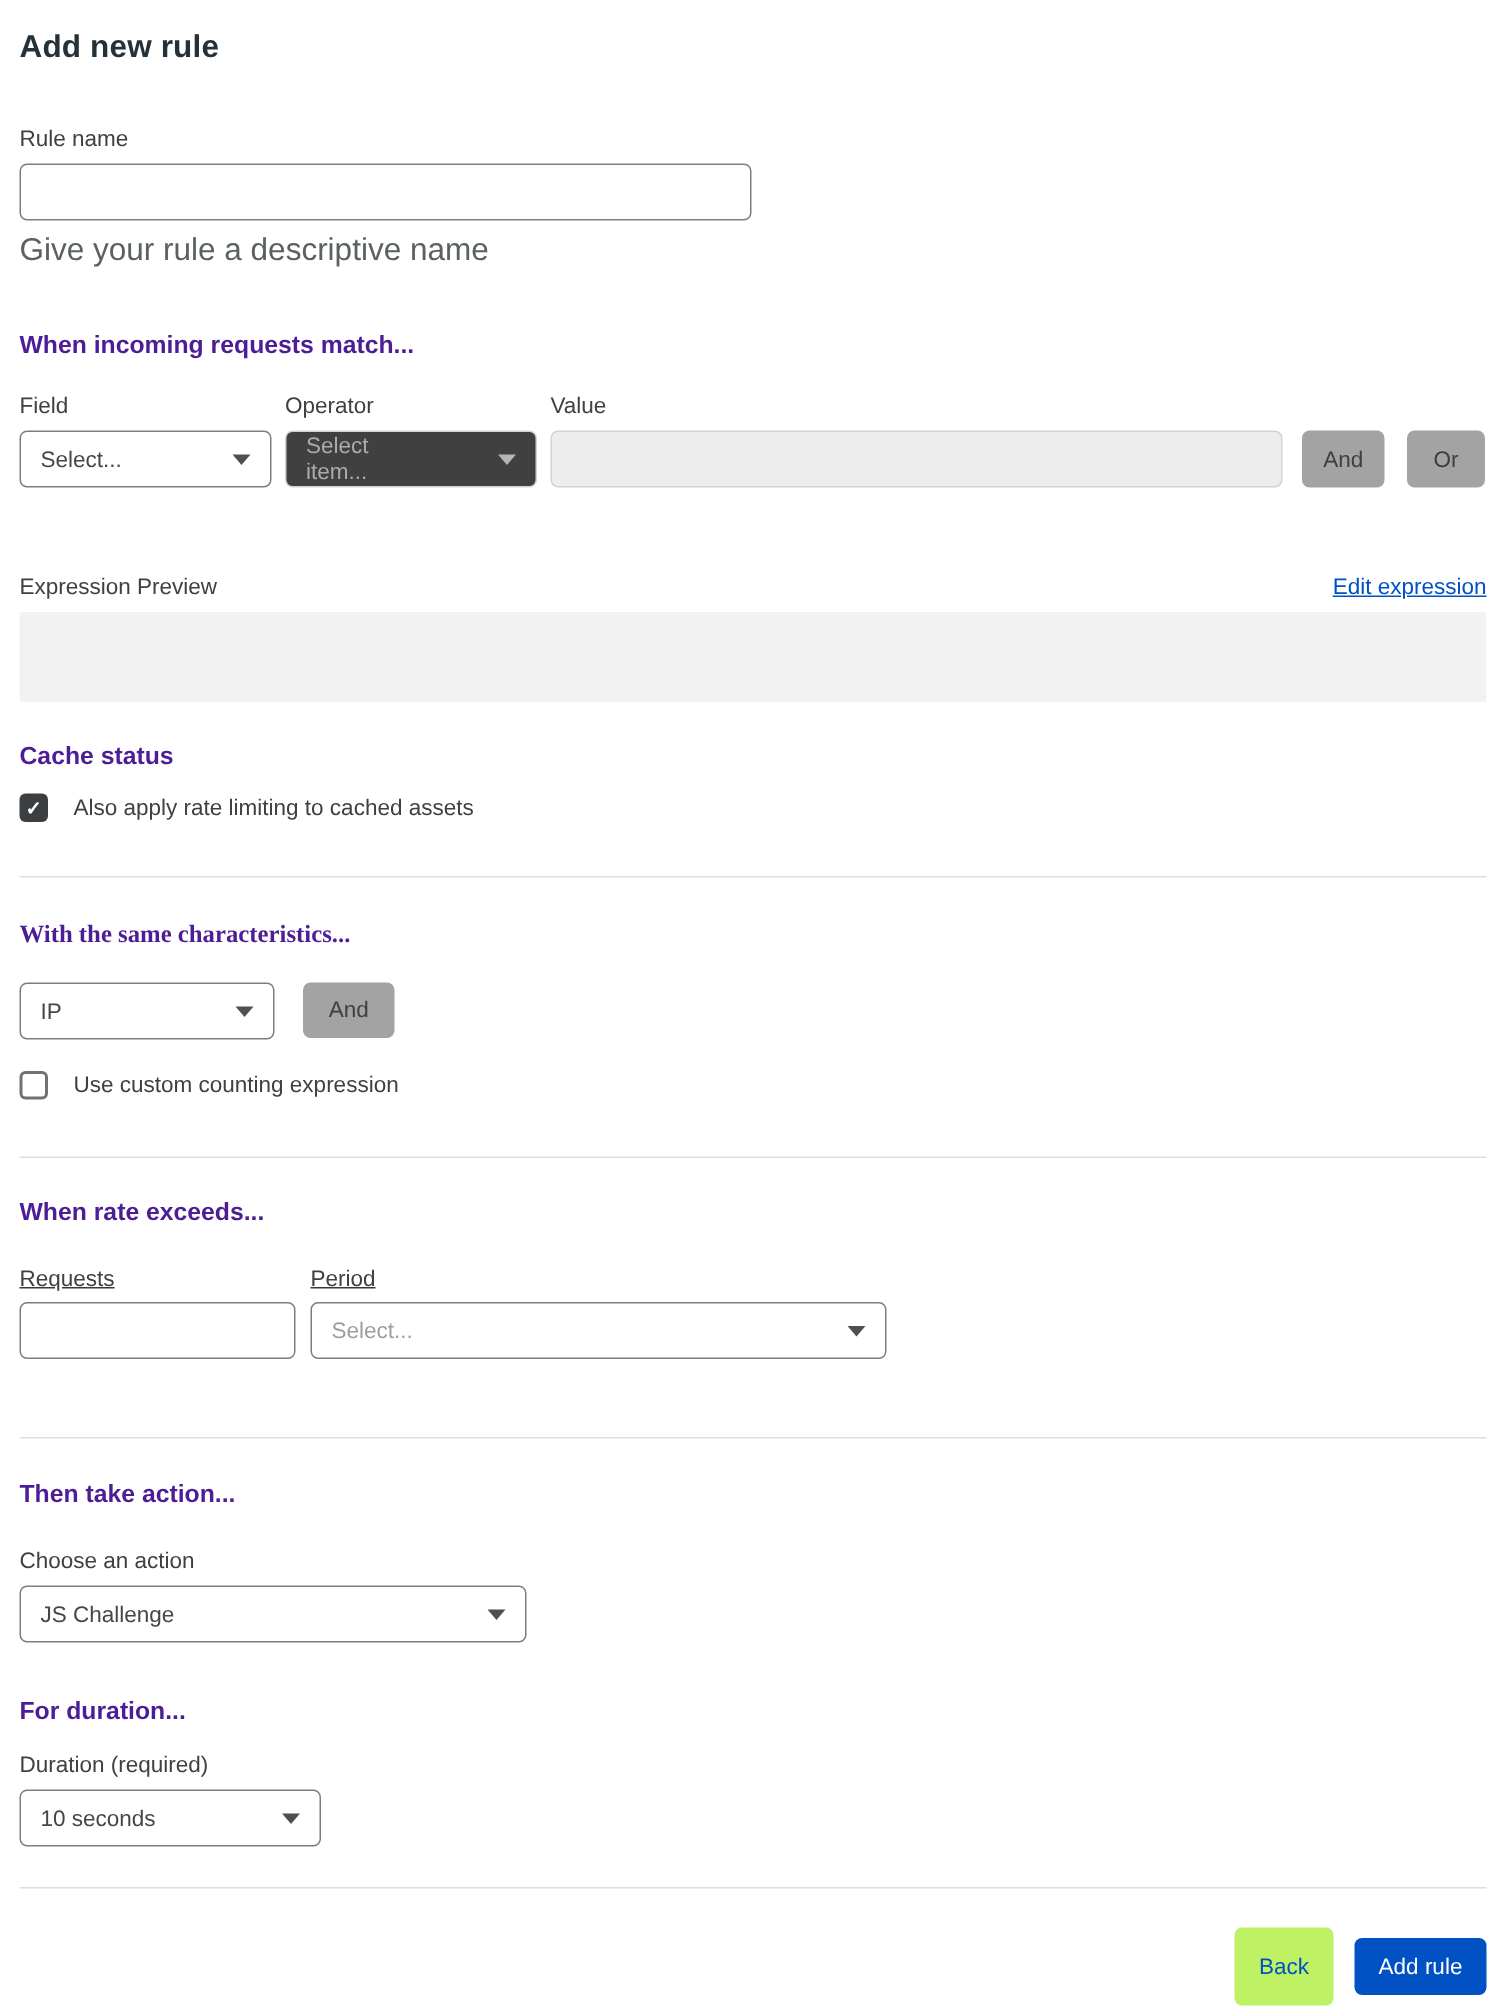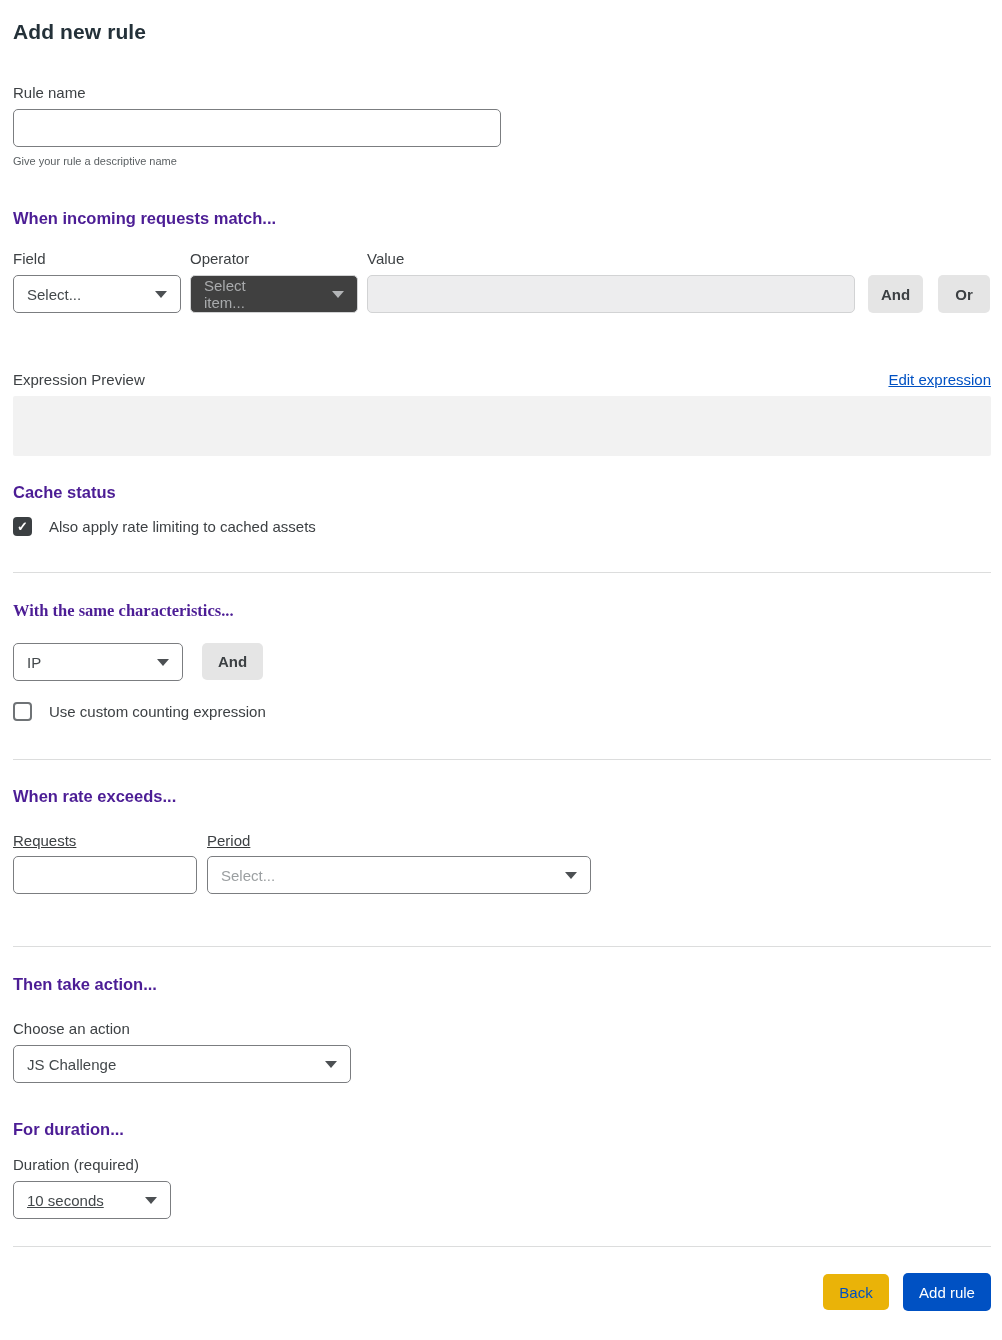--- a/index.html
+++ b/index.html
@@ -20,21 +20,21 @@
     color: #243139;
     letter-spacing: 0.1px;
   }
 
   .field-label {
     font-size: 15px;
     color: #3d4144;
   }
 
   .helper-text {
-    font-size: 11px;
+    font-size: 21px;
     color: #5b6063;
     margin-top: 8px;
   }
 
   .section-heading {
     font-size: 16.5px;
     font-weight: 700;
     color: #4c1d95;
   }
 
@@ -93,22 +93,22 @@
     display: inline-flex;
     align-items: center;
     justify-content: center;
     height: 38px;
     border: none;
     border-radius: 5px;
     font-family: "Liberation Sans", sans-serif;
     font-size: 15px;
     cursor: pointer;
   }
-  .btn-gray { background: #e5e5e5; color: #3c4043; font-weight: bold; }
-  .btn-back { background: #eab308; color: #0051c3; height: 36px; width: 66px; }
+  .btn-gray { background: #a3a3a3; color: #3c4043; }
+  .btn-back { background: #bef264; color: #0051c3; height: 52px; width: 66px; }
   .btn-primary { background: #0051c3; color: #ffffff; width: 88px; }
 
   
   .labels-row { display: flex; margin-top: 22px; }
   .controls-row { display: flex; align-items: flex-start; margin-top: 8px; }
 
   .link {
     font-size: 15px;
     color: #0051c3;
     text-decoration: underline;
@@ -238,21 +238,21 @@
     <label class="field-label">Choose an action</label>
     <div class="select-box" style="width:338px; margin-top:7px;">
       <span>JS Challenge</span>
       <span class="chevron"></span>
     </div>
   </div>
 
   <h2 class="section-heading" style="margin-top:37px;">For duration...</h2>
   <div style="margin-top:17px;">
     <label class="field-label">Duration (required)</label>
-    <div class="select-box" style="width:158px; margin-top:7px;text-decoration:underline;">
+    <div class="select-box" style="width:201px; margin-top:7px;">
       <span>10 seconds</span>
       <span class="chevron"></span>
     </div>
   </div>
 
   <hr class="divider" style="margin-top:27px;">
 
   <div class="footer-row">
     <button class="btn btn-back">Back</button>
     <button class="btn btn-primary">Add rule</button>

